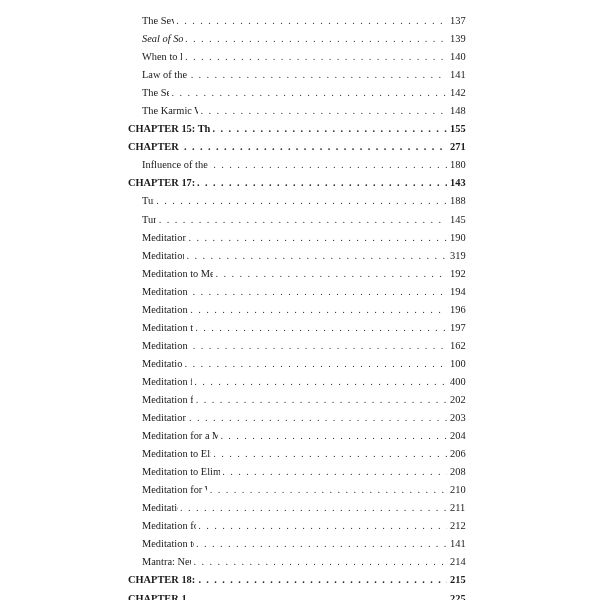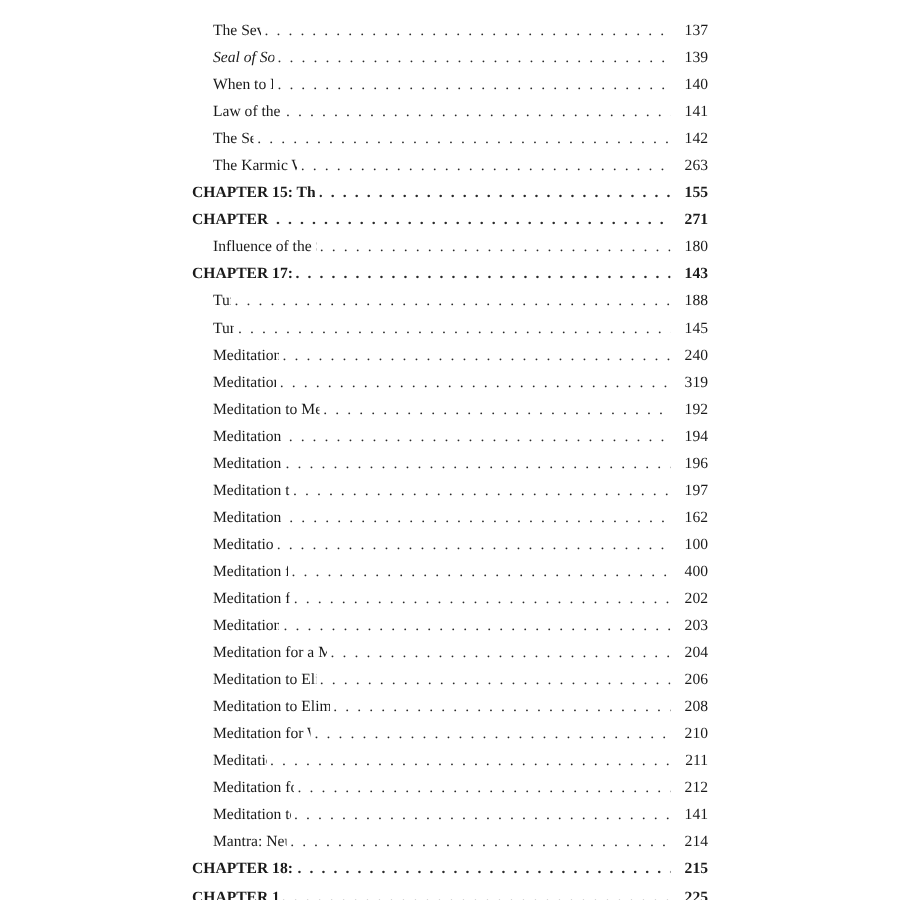--- a/index.html
+++ b/index.html
@@ -41,21 +41,21 @@
     overflow: hidden;
     white-space: nowrap;
     margin: 0 1.5px 0 2.5px;
     letter-spacing: 1.4px;
     font-size: 10.4px;
     color: #2a2a2a;
     min-width: 8px;
   }
   .entry .page-num {
     flex: 0 0 auto;
-    text-align: right;
+    text-align: left;
     min-width: 22px;
     padding-left: 2px;
   }
   
   .lvl-chapter { padding-left: 0px; font-weight: bold; }
   .lvl-chapter .label { font-weight: bold; }
   .lvl-sub { padding-left: 14px; }
   .lvl-sub2 { padding-left: 14px; }
   .italic { font-style: italic; }
   .entry.lvl-chapter .dots { letter-spacing: 1.4px; }
@@ -86,21 +86,21 @@
         <span class="page-num">141</span>
       </div>
       <div class="entry lvl-sub">
         <span class="label">The Seven Periods</span>
         <span class="dots">. . . . . . . . . . . . . . . . . . . . . . . . . . . . . . . . . . . . . . . . . . . . . . . . . . . . . . . . . . . . . . . . . . . . . . . . . . . . . . . . . . . . . . . . . . . . . . . . . . . .</span>
         <span class="page-num">142</span>
       </div>
       <div class="entry lvl-sub">
         <span class="label">The Karmic Wheel or Consciousness Cycle</span>
         <span class="dots">. . . . . . . . . . . . . . . . . . . . . . . . . . . . . . . . . . . . . . . . . . . . . . . . . . . . . . . . . . . . . . . . . . . . . . . . . . . . . . . . . . . . . . . . . . . . . . . . . . . .</span>
-        <span class="page-num">263</span>
+        <span class="page-num">148</span>
       </div>
       <div class="entry lvl-chapter">
         <span class="label">CHAPTER 15: The Predominating Vibration of a Relationship</span>
         <span class="dots">. . . . . . . . . . . . . . . . . . . . . . . . . . . . . . . . . . . . . . . . . . . . . . . . . . . . . . . . . . . . . . . . . . . . . . . . . . . . . . . . . . . . . . . . . . . . . . . . . . . .</span>
         <span class="page-num">155</span>
       </div>
       <div class="entry lvl-chapter">
         <span class="label">CHAPTER 16: Planetary Practicum</span>
         <span class="dots">. . . . . . . . . . . . . . . . . . . . . . . . . . . . . . . . . . . . . . . . . . . . . . . . . . . . . . . . . . . . . . . . . . . . . . . . . . . . . . . . . . . . . . . . . . . . . . . . . . . .</span>
         <span class="page-num">271</span>
@@ -121,21 +121,21 @@
         <span class="page-num">188</span>
       </div>
       <div class="entry lvl-sub2">
         <span class="label">Tune Out</span>
         <span class="dots">. . . . . . . . . . . . . . . . . . . . . . . . . . . . . . . . . . . . . . . . . . . . . . . . . . . . . . . . . . . . . . . . . . . . . . . . . . . . . . . . . . . . . . . . . . . . . . . . . . . .</span>
         <span class="page-num">145</span>
       </div>
       <div class="entry lvl-sub2">
         <span class="label">Meditation for Spiritual Stamina</span>
         <span class="dots">. . . . . . . . . . . . . . . . . . . . . . . . . . . . . . . . . . . . . . . . . . . . . . . . . . . . . . . . . . . . . . . . . . . . . . . . . . . . . . . . . . . . . . . . . . . . . . . . . . . .</span>
-        <span class="page-num">240</span>
+        <span class="page-num">190</span>
       </div>
       <div class="entry lvl-sub2">
         <span class="label">Meditation to Expand the Aura</span>
         <span class="dots">. . . . . . . . . . . . . . . . . . . . . . . . . . . . . . . . . . . . . . . . . . . . . . . . . . . . . . . . . . . . . . . . . . . . . . . . . . . . . . . . . . . . . . . . . . . . . . . . . . . .</span>
         <span class="page-num">319</span>
       </div>
       <div class="entry lvl-sub2">
         <span class="label">Meditation to Merge with the Light of the Soul: Ad Rosam</span>
         <span class="dots">. . . . . . . . . . . . . . . . . . . . . . . . . . . . . . . . . . . . . . . . . . . . . . . . . . . . . . . . . . . . . . . . . . . . . . . . . . . . . . . . . . . . . . . . . . . . . . . . . . . .</span>
         <span class="page-num">192</span>

